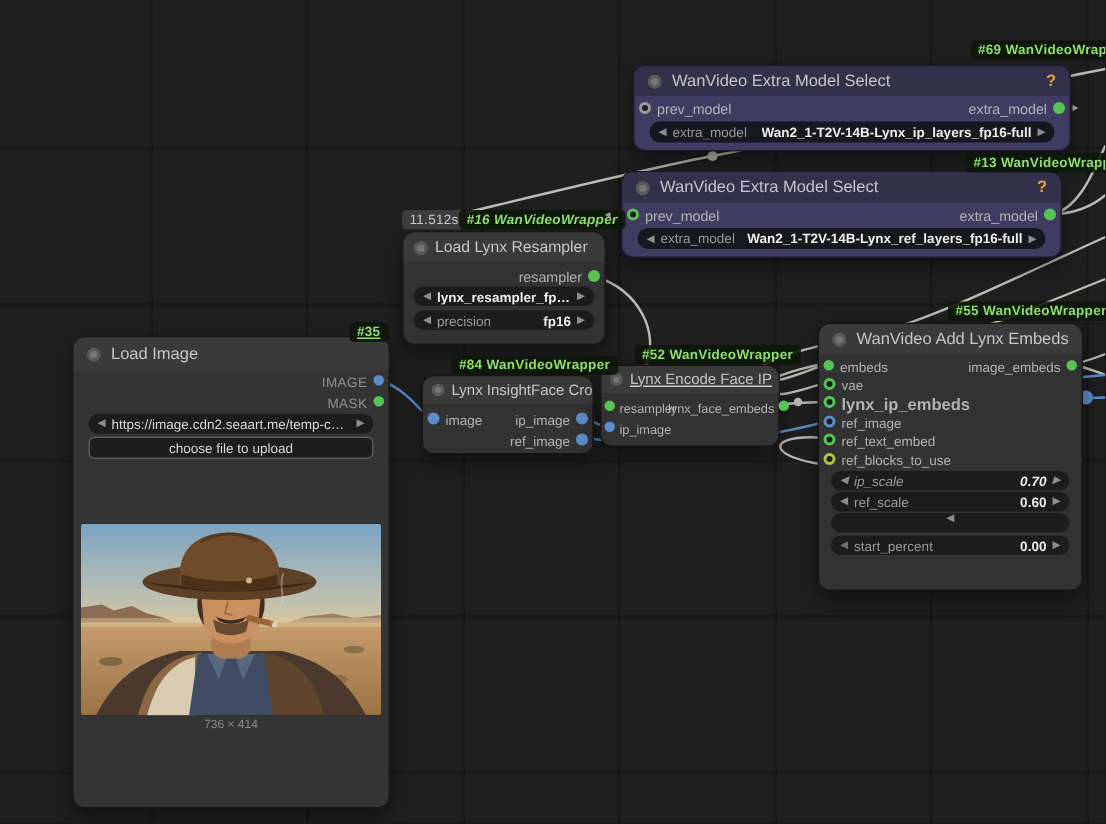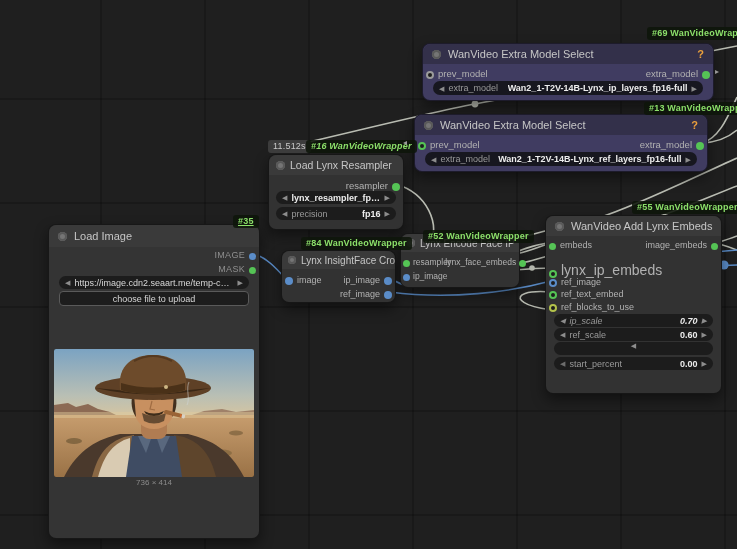--- a/index.html
+++ b/index.html
@@ -24,21 +24,21 @@
     height:20px;display:flex;align-items:center;gap:7px;padding:0 9px;
     font-size:11px;color:#c6c6c6;border-radius:8px 8px 0 0;background:#3a3a3a;
     white-space:nowrap;overflow:hidden;
   }
   .tdot{width:9px;height:9px;border-radius:50%;background:#757575;box-shadow:inset 0 0 0 2px #595959;flex:none;}
   .help{margin-left:auto;color:#eba03c;font-weight:700;font-size:11px;cursor:pointer;}
   .node.purple{background:#403c61;}
   .node.purple .titlebar{background:#33304a;}
   .row{position:absolute;left:0;right:0;height:13px;display:flex;justify-content:space-between;align-items:center;
        font-size:9.5px;color:#b2b2b2;padding:0 3px;white-space:nowrap;}
-  .slot{display:flex;align-items:flex-end;gap:4px;min-width:0;}
+  .slot{display:flex;align-items:flex-start;gap:4px;min-width:0;}
   .dot{width:8px;height:8px;border-radius:50%;flex:none;cursor:crosshair;}
   .f-blue{background:#5b8dc9;} .f-green{background:#55c455;}
   .ring{width:4px;height:4px;background:#1d1d1d;}
   .r-gray{border:2px solid #9b9b9b;} .r-green{border:2px solid #55c455;}
   .r-blue{border:2px solid #5b8dc9;} .r-olive{border:2px solid #b3c24b;}
   .pill{
     position:absolute;left:10px;right:10px;height:13px;border-radius:7px;background:#1c1c1c;
     display:flex;align-items:center;gap:4px;padding:0 6px;font-size:9px;color:#9a9a9a;
     white-space:nowrap;overflow:hidden;cursor:pointer;
   }
@@ -197,21 +197,21 @@
       </span>
     </div>
     <div class="row" style="top:36px;font-size:9px;justify-content:flex-end;">
       <span class="slot">
         <em style="font-style:normal">ref_image</em>
         <i class="dot f-blue"></i>
       </span>
     </div>
   </div>
 
-  <div class="node" style="left:400px;top:233px;width:118px;height:53px;">
+  <div class="node" style="left:400px;top:243px;width:118px;height:53px;text-decoration:underline;">
     <div class="titlebar" style="font-size:10px;gap:5px;padding:0 6px;height:18px;">
       <span class="tdot" style="width:8px;height:8px;"></span>
       <span>Lynx Encode Face IP</span>
     </div>
     <div class="row" style="top:21px;font-size:8.5px;padding:0 2px;">
       <span class="slot" style="gap:3px;">
         <i class="dot f-green" style="width:7px;height:7px;"></i>
         <em style="font-style:normal">resampler</em>
       </span>
       <span class="slot" style="gap:3px;">
@@ -235,21 +235,27 @@
     <div class="row" style="top:22px;font-size:9px;">
       <span class="slot">
         <i class="dot f-green" style="width:7px;height:7px;"></i>
         <em style="font-style:normal">embeds</em>
       </span>
       <span class="slot">
         <em style="font-style:normal">image_embeds</em>
         <i class="dot f-green" style="width:7px;height:7px;"></i>
       </span>
     </div>
-    <div class="row" style="top:47px;font-size:14px;justify-content:flex-start;">
+    <div class="row" style="top:34px;font-size:9px;justify-content:flex-start;">
+      <span class="slot">
+        <i class="dot ring r-green"></i>
+        <em style="font-style:normal">vae</em>
+      </span>
+    </div>
+    <div class="row" style="top:47px;font-size:11px;justify-content:flex-start;font-weight:bold;">
       <span class="slot">
         <i class="dot ring r-green"></i>
         <em style="font-style:normal">lynx_ip_embeds</em>
       </span>
     </div>
     <div class="row" style="top:59px;font-size:9px;justify-content:flex-start;">
       <span class="slot">
         <i class="dot ring r-blue"></i>
         <em style="font-style:normal">ref_image</em>
       </span>

